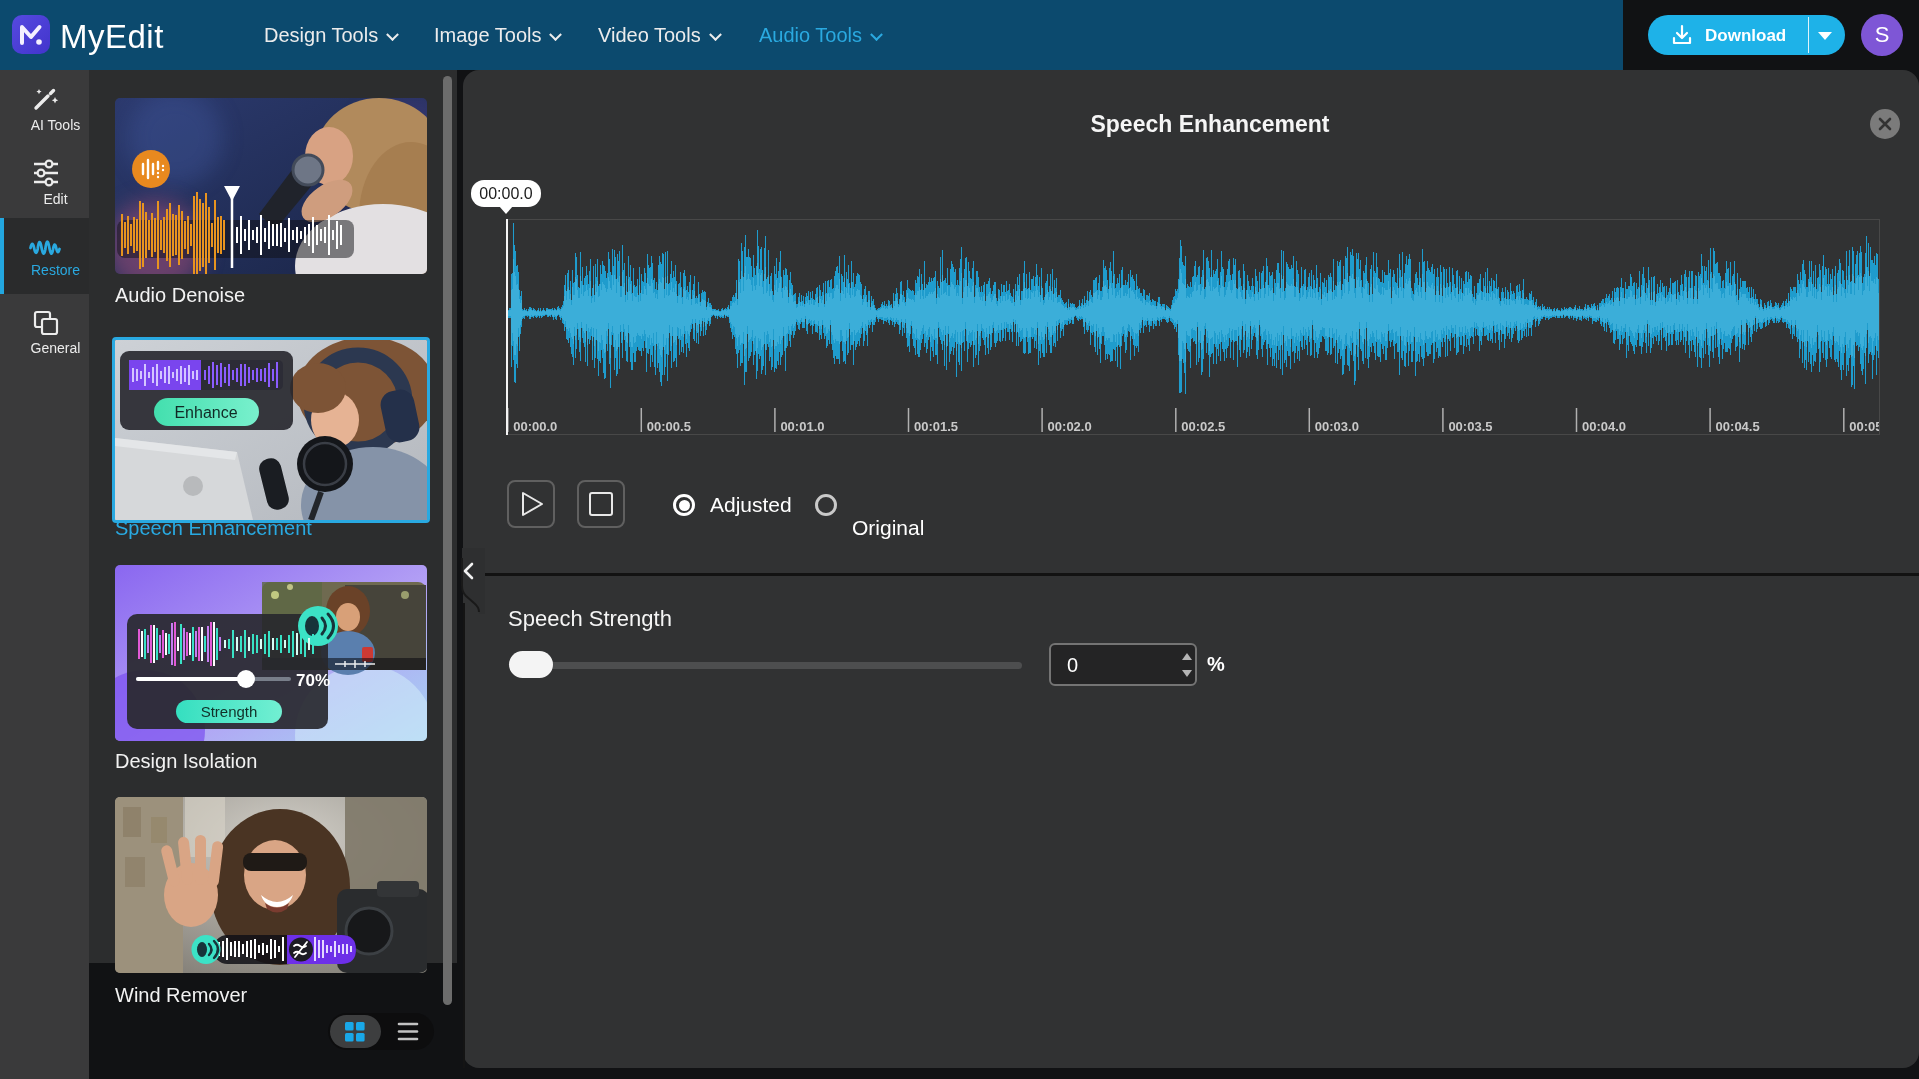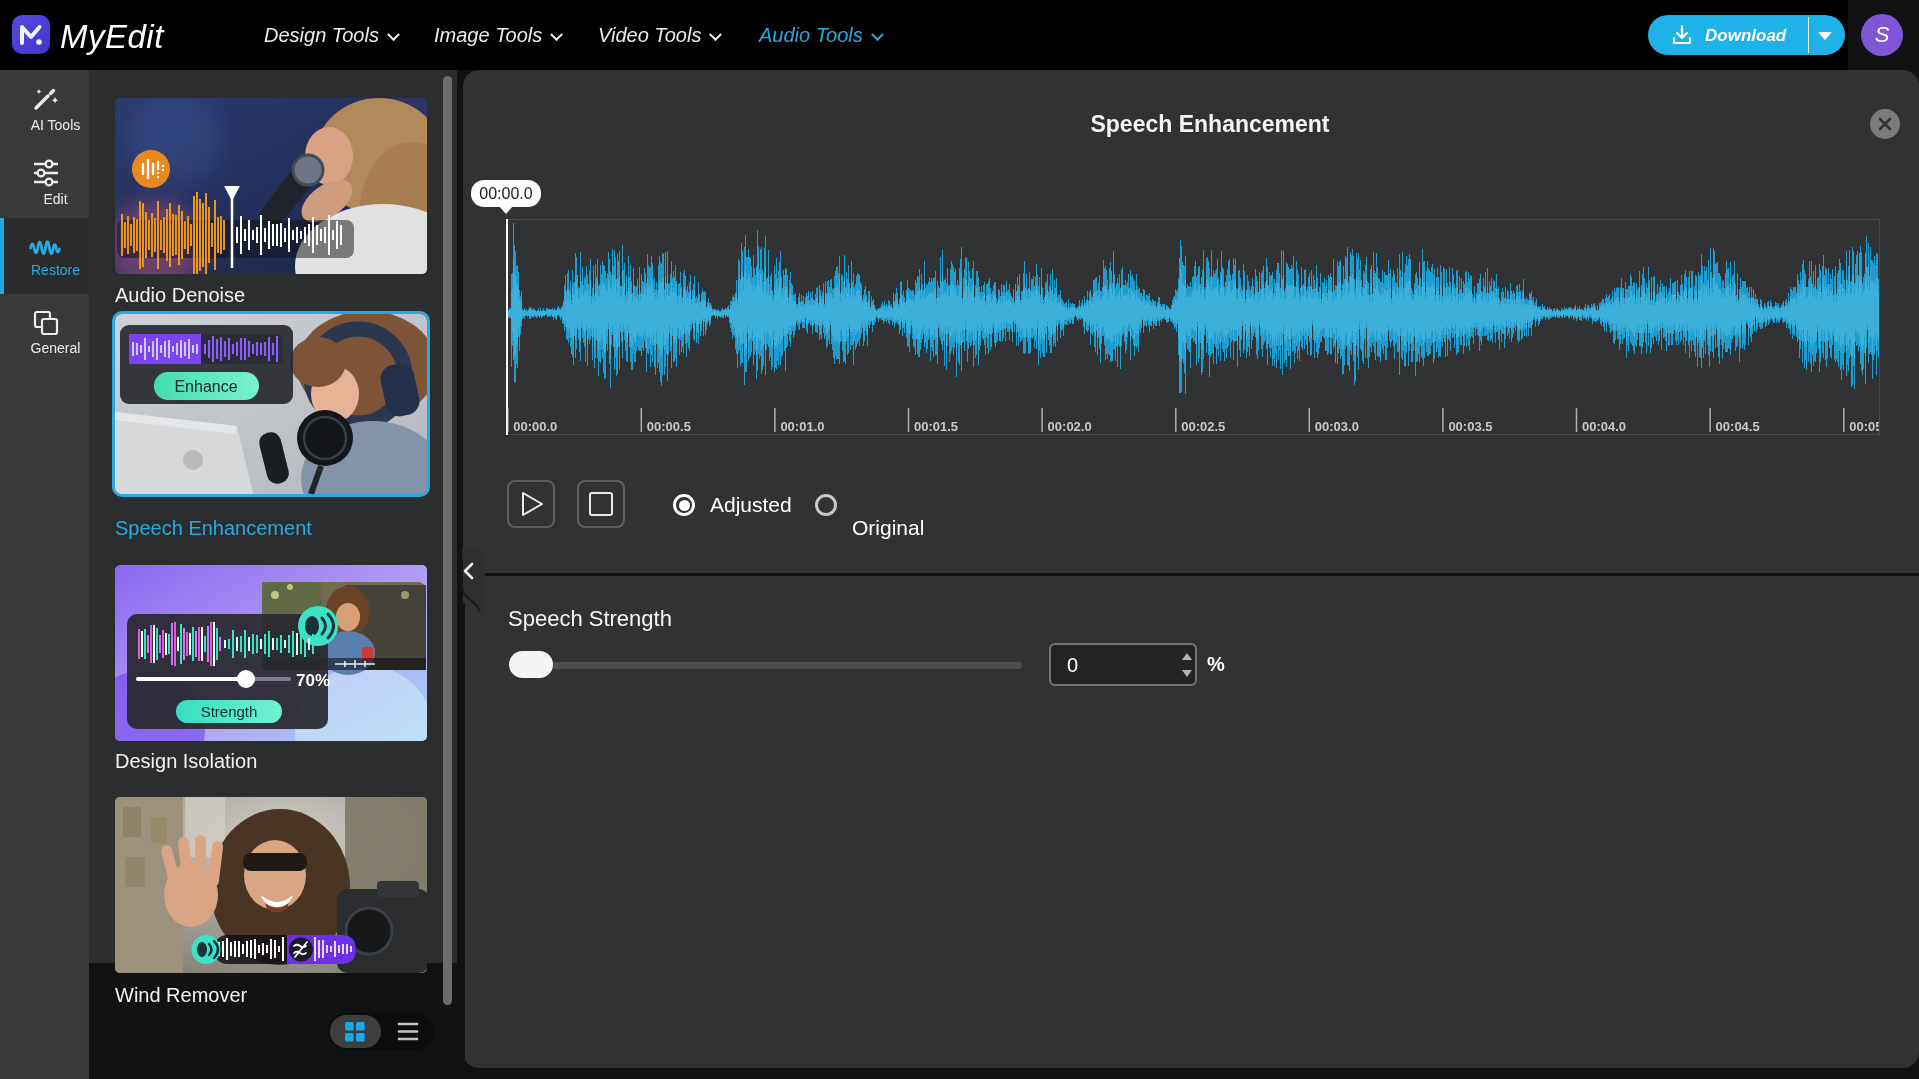--- a/index.html
+++ b/index.html
@@ -1,35 +1,35 @@
 <!DOCTYPE html>
 <html><head>
 <meta charset="utf-8">
 <style>
 *{margin:0;padding:0;box-sizing:border-box;}
 html,body{width:1919px;height:1079px;overflow:hidden;background:#111214;font-family:"Liberation Sans",sans-serif;}
 .abs{position:absolute;}
-#nav{position:absolute;left:0;top:0;width:1848px;height:70px;background:#000000;font-style:italic;}
+#nav{position:absolute;left:0;top:0;width:1623px;height:70px;background:#0c4a6e;}
 #logo{position:absolute;left:12px;top:15px;width:38px;height:39px;border-radius:10px;background:linear-gradient(135deg,#564ae0,#4234cc);}
 #brand{position:absolute;left:60px;top:18px;font-size:33px;font-weight:500;color:#fff;letter-spacing:0.5px;}
 .navitem{position:absolute;top:24px;font-size:20px;color:#ececec;}
 .chev{display:inline-block;width:9px;height:9px;border-right:2px solid #ececec;border-bottom:2px solid #ececec;transform:rotate(45deg) translate(-2px,-2px);margin-left:10px;}
 .chev.teal{border-color:#2aa9e0;}
 #dlbtn{position:absolute;left:1648px;top:15px;width:197px;height:40px;border-radius:20px;background:#1eb2e8;}
 #dltext{position:absolute;left:1705px;top:26px;font-size:17px;font-weight:bold;color:#fff;}
 #dlsep{position:absolute;left:1808px;top:17px;width:1px;height:36px;background:rgba(255,255,255,0.85);}
 #avatar{position:absolute;left:1861px;top:14px;width:42px;height:42px;border-radius:50%;background:#7e56d6;color:#fff;font-size:22px;text-align:center;line-height:42px;}
 #rail{position:absolute;left:0;top:70px;width:89px;height:1009px;background:#3a3a3b;}
 .railitem{position:absolute;left:0;width:111px;text-align:center;color:#ececec;font-size:14px;}
 #restrow{position:absolute;left:0;top:148px;width:89px;height:76px;background:#2a2b2c;}
 #restbar{position:absolute;left:0;top:148px;width:4px;height:76px;background:#23a7e0;}
 #lpanel{position:absolute;left:89px;top:70px;width:368px;height:893px;background:#2c2d2e;}
 .thumb{position:absolute;left:26px;width:312px;height:176px;border-radius:5px;overflow:hidden;}
 .tlabel{position:absolute;left:26px;font-size:20px;color:#f2f2f2;}
-#thumb2wrap{position:absolute;left:23px;top:241px;width:318px;height:186px;border:3px solid #29a9e1;border-radius:10px;overflow:hidden;}
+#thumb2wrap{position:absolute;left:23px;top:267px;width:318px;height:186px;border:3px solid #29a9e1;border-radius:4px;overflow:hidden;}
 #scrollbar{position:absolute;left:354px;top:6px;width:9px;height:929px;border-radius:5px;background:#6c6c6c;}
 #toggle{position:absolute;left:239px;top:943px;width:106px;height:37px;border-radius:19px;background:#0d0d0e;}
 #togglesel{position:absolute;left:2px;top:2px;width:51px;height:33px;border-radius:17px;background:#3d3e3f;}
 #main{position:absolute;left:463px;top:70px;width:1456px;height:998px;background:#313233;border-radius:16px;}
 #mtitle{position:absolute;left:397px;top:0px;width:700px;text-align:center;font-size:23px;font-weight:bold;color:#f5f5f5;top:41px;}
 #closebtn{position:absolute;left:1407px;top:39px;width:30px;height:30px;border-radius:50%;background:#7b7b7b;}
 #tooltip{position:absolute;left:8px;top:110px;width:70px;height:27px;background:#fff;border-radius:13px;color:#1c1c1c;font-size:16px;text-align:center;line-height:27px;}
 #tooltippt{position:absolute;left:36px;top:136px;width:0;height:0;border-left:7px solid transparent;border-right:7px solid transparent;border-top:8px solid #fff;}
 #wavebox{position:absolute;left:43px;top:149px;width:1374px;height:216px;border:1px solid #484848;overflow:hidden;}
 #playhead{position:absolute;left:43px;top:149px;width:2px;height:216px;background:#f4f4f4;}

